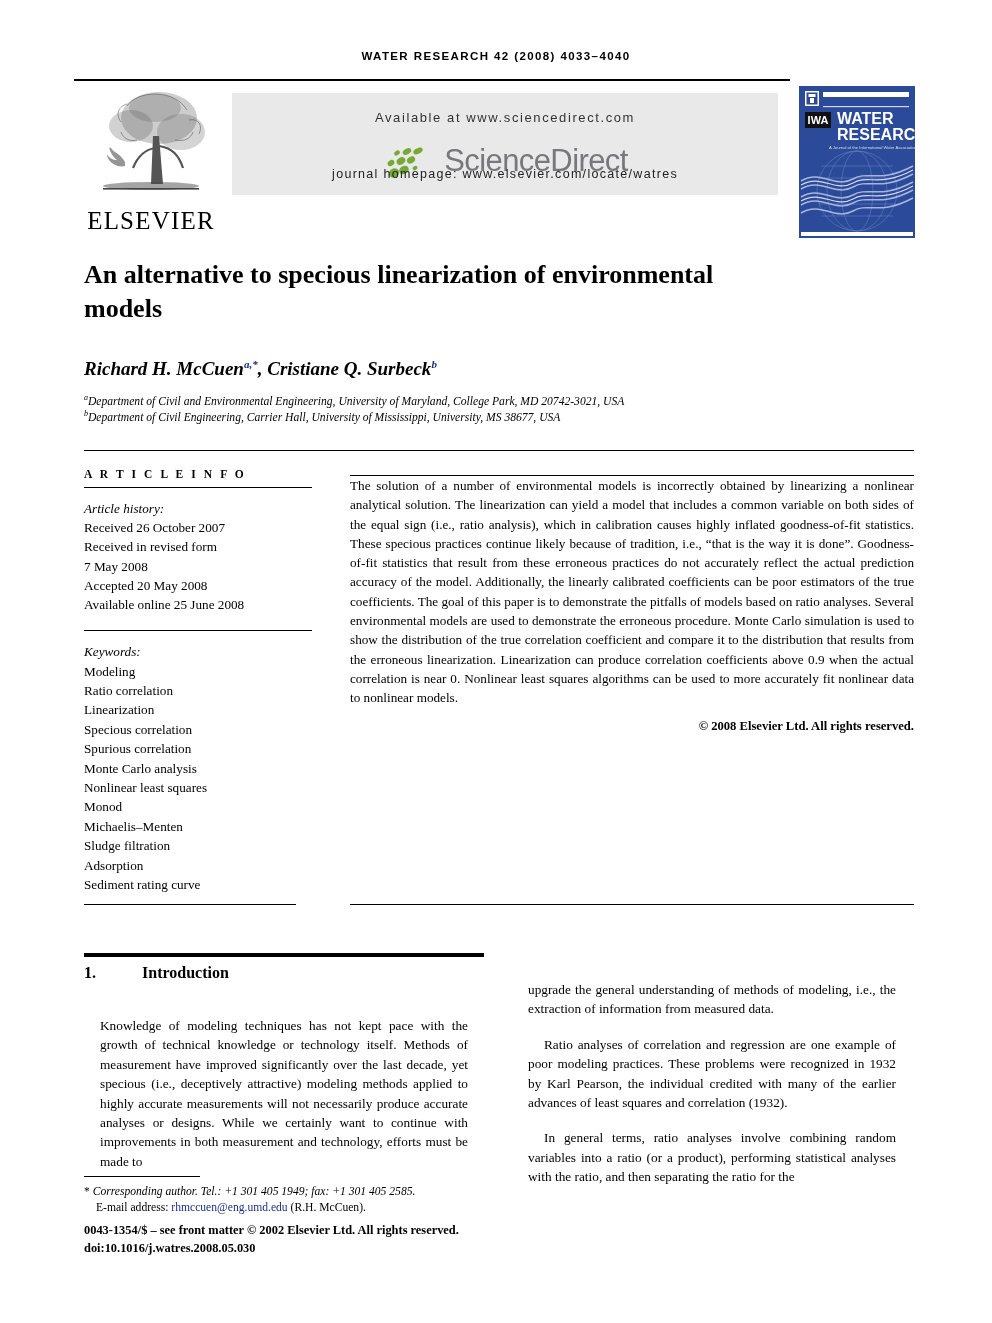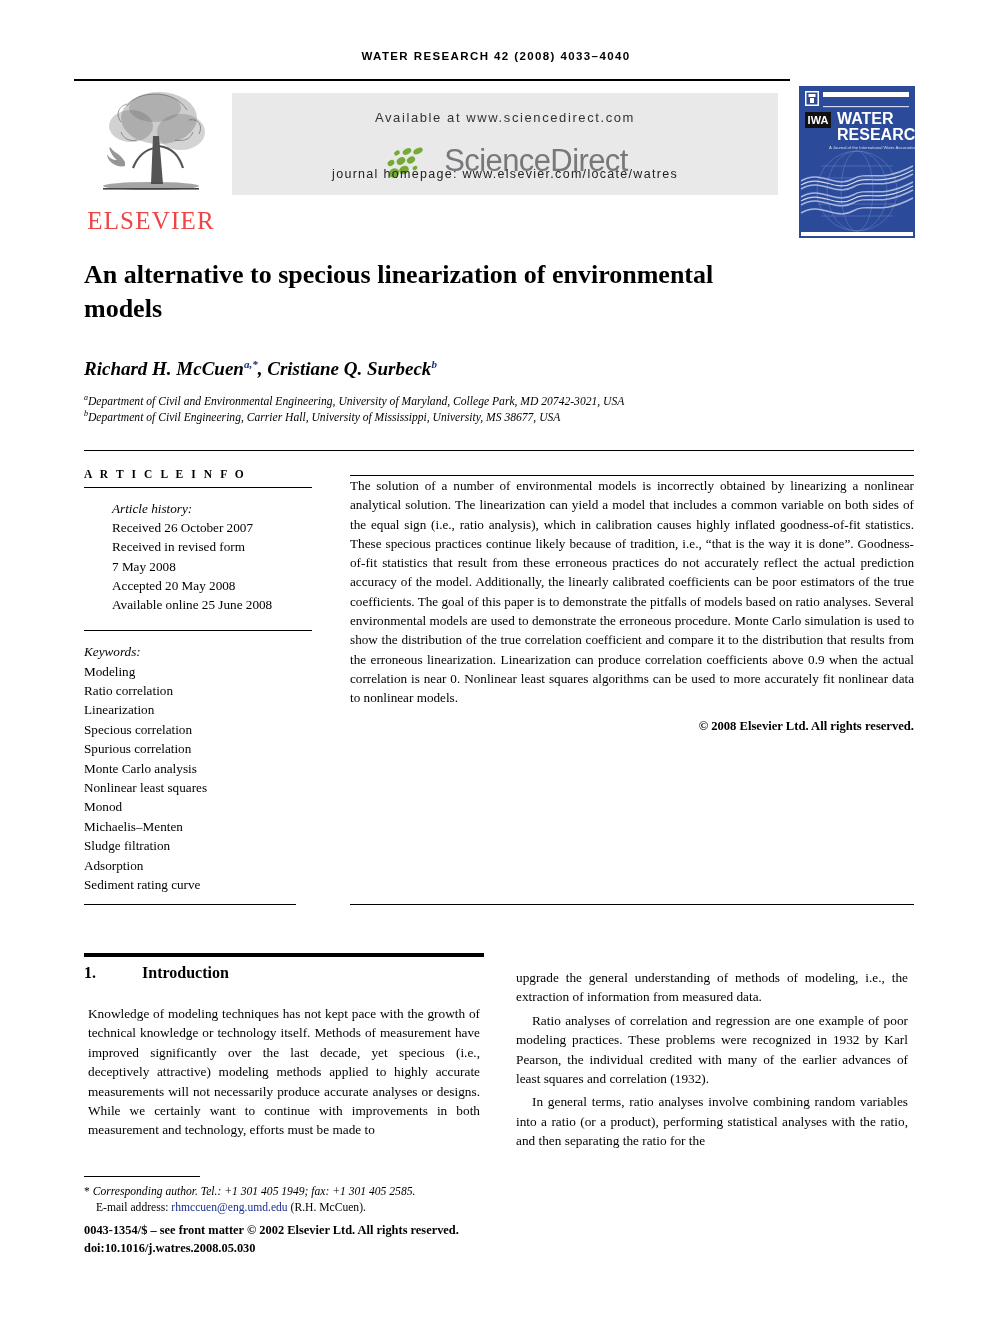--- a/index.html
+++ b/index.html
@@ -39,21 +39,21 @@
     position: absolute;
     top: 88px; left: 76px;
     width: 150px; height: 148px;
   }
   .tree-svg { display: block; margin: 0 auto; }
   .elsevier-word {
     text-align: center;
     font-family: "Liberation Serif", serif;
     font-size: 25px;
     letter-spacing: 1.2px;
-    color: #ef4444;
+    color: #000000;
     margin-top: 1px;
   }
 
   
   .sd-banner {
     position: absolute;
     top: 93px; left: 232px;
     width: 546px; height: 102px;
     background: #e9e9e9;
   }
@@ -141,21 +141,20 @@
     letter-spacing: 2.6px;
   }
   .hr-thin {
     height: 1px; background: #000; margin-top: 7px;
   }
   .info-list {
     margin-top: 11px;
     font-family: "Liberation Serif", serif;
     font-size: 13.2px;
     line-height: 19.2px;
-    margin-left: 28px;
   }
   .info-list .lbl { font-style: italic; }
   .kw-block { margin-top: 16px; }
   .kw-list {
     margin-top: 11px;
     font-family: "Liberation Serif", serif;
     font-size: 13.2px;
     line-height: 19.4px;
   }
   .kw-list .lbl { font-style: italic; }
@@ -198,21 +197,21 @@
   .body-col {
     position: absolute;
     font-family: "Liberation Serif", serif;
     font-size: 13.3px;
     line-height: 19.4px;
     text-align: justify;
     width: 400px;
   }
   .body-left  { top: 1000px; left: 84px; }
   .body-right { top: 964px;  left: 512px; }
-  .body-col p { margin: 4px; text-indent: 0; }
+  .body-col p { margin: 16px; text-indent: 0; }
   .body-col p + p { text-indent: 16px; }
 
   
   .fn-rule {
     position: absolute; top: 1176px; left: 84px; width: 116px; height: 1px;
     background: #000;
   }
   .footnotes {
     position: absolute; top: 1184px; left: 84px; width: 420px;
     font-family: "Liberation Serif", serif;

